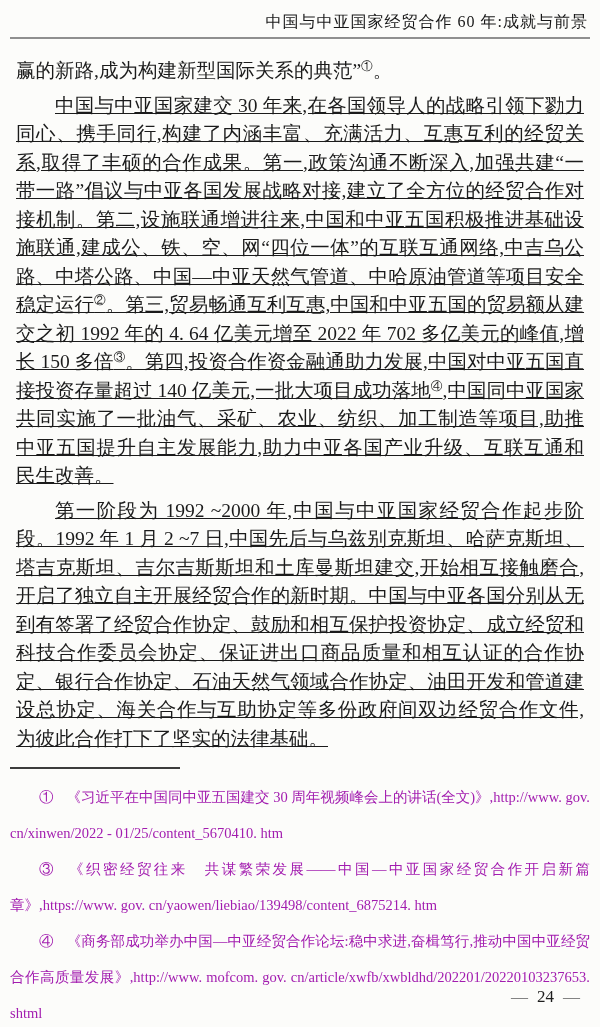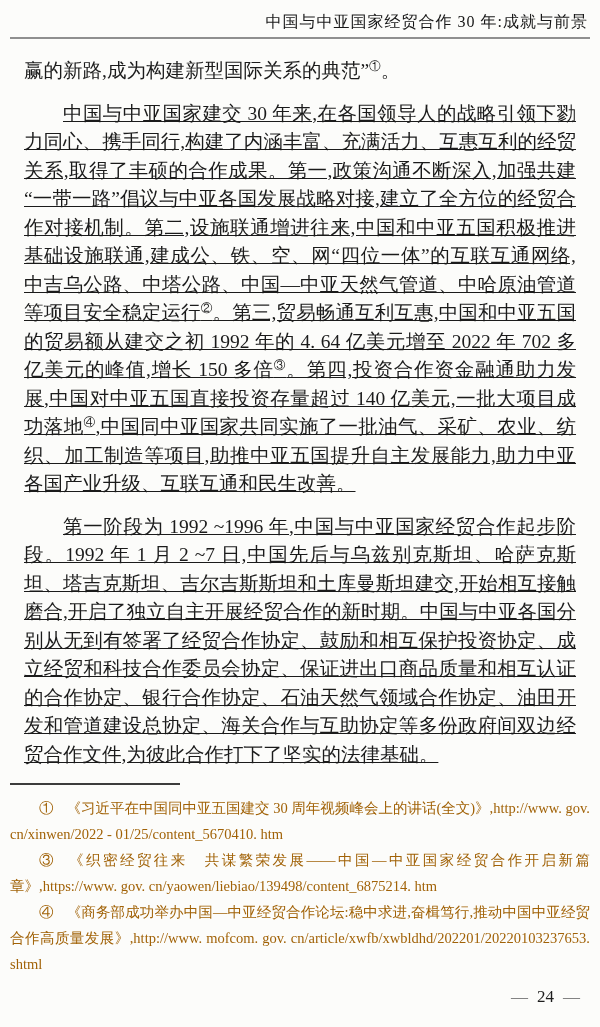--- a/index.html
+++ b/index.html
@@ -25,21 +25,21 @@
     color: #161616;
     letter-spacing: 1px;
     padding-right: 2px;
     padding-bottom: 5px;
     border-bottom: 2px solid #8f8f8f;
   }
   .body-text {
     margin-top: 18px;
   }
   .body-text p {
-    margin: 14px;
+    margin: 6px;
     font-size: 19.5px;
     line-height: 28.5px;
     text-align: justify;
     text-justify: inter-character;
     color: #1b1b1b;
   }
   .body-text p.indent {
     text-indent: 2em;
     text-decoration: underline;
   }
@@ -50,25 +50,25 @@
   }
   .footnote-separator {
     width: 170px;
     height: 0;
     border-top: 2px solid #3c3c3c;
     margin: 14px 0 10px 0;
   }
   .footnotes p {
     margin: 0;
     font-size: 14.5px;
-    line-height: 26px;
+    line-height: 36px;
     text-align: justify;
     text-justify: inter-character;
     text-indent: 2em;
-    color: #a16207;
+    color: #a21caf;
     overflow-wrap: anywhere;
   }
   .footnotes .fn-marker {
     margin-right: 0.9em;
   }
   .page-number {
     position: absolute;
     right: 20px;
     bottom: 20px;
     display: flex;
@@ -79,26 +79,26 @@
   }
   .page-number .dash {
     color: #6f6f6f;
   }
 </style>
 </head>
 <body>
 
 <div class="page">
 
-  <div class="running-header">中国与中亚国家经贸合作 30 年:成就与前景</div>
+  <div class="running-header">中国与中亚国家经贸合作 60 年:成就与前景</div>
 
   <div class="body-text">
     <p>赢的新路,成为构建新型国际关系的典范”<sup>①</sup>。</p>
     <p class="indent">中国与中亚国家建交 30 年来,在各国领导人的战略引领下勠力同心、携手同行,构建了内涵丰富、充满活力、互惠互利的经贸关系,取得了丰硕的合作成果。第一,政策沟通不断深入,加强共建“一带一路”倡议与中亚各国发展战略对接,建立了全方位的经贸合作对接机制。第二,设施联通增进往来,中国和中亚五国积极推进基础设施联通,建成公、铁、空、网“四位一体”的互联互通网络,中吉乌公路、中塔公路、中国—中亚天然气管道、中哈原油管道等项目安全稳定运行<sup>②</sup>。第三,贸易畅通互利互惠,中国和中亚五国的贸易额从建交之初 1992 年的 4. 64 亿美元增至 2022 年 702 多亿美元的峰值,增长 150 多倍<sup>③</sup>。第四,投资合作资金融通助力发展,中国对中亚五国直接投资存量超过 140 亿美元,一批大项目成功落地<sup>④</sup>,中国同中亚国家共同实施了一批油气、采矿、农业、纺织、加工制造等项目,助推中亚五国提升自主发展能力,助力中亚各国产业升级、互联互通和民生改善。</p>
-    <p class="indent">第一阶段为 1992 ~1996 年,中国与中亚国家经贸合作起步阶段。1992 年 1 月 2 ~7 日,中国先后与乌兹别克斯坦、哈萨克斯坦、塔吉克斯坦、吉尔吉斯斯坦和土库曼斯坦建交,开始相互接触磨合,开启了独立自主开展经贸合作的新时期。中国与中亚各国分别从无到有签署了经贸合作协定、鼓励和相互保护投资协定、成立经贸和科技合作委员会协定、保证进出口商品质量和相互认证的合作协定、银行合作协定、石油天然气领域合作协定、油田开发和管道建设总协定、海关合作与互助协定等多份政府间双边经贸合作文件,为彼此合作打下了坚实的法律基础。</p>
+    <p class="indent">第一阶段为 1992 ~2000 年,中国与中亚国家经贸合作起步阶段。1992 年 1 月 2 ~7 日,中国先后与乌兹别克斯坦、哈萨克斯坦、塔吉克斯坦、吉尔吉斯斯坦和土库曼斯坦建交,开始相互接触磨合,开启了独立自主开展经贸合作的新时期。中国与中亚各国分别从无到有签署了经贸合作协定、鼓励和相互保护投资协定、成立经贸和科技合作委员会协定、保证进出口商品质量和相互认证的合作协定、银行合作协定、石油天然气领域合作协定、油田开发和管道建设总协定、海关合作与互助协定等多份政府间双边经贸合作文件,为彼此合作打下了坚实的法律基础。</p>
   </div>
 
   <div class="footnote-separator"></div>
 
   <div class="footnotes">
     <p>
       <span class="fn-marker">①</span><span>《习近平在中国同中亚五国建交 30 周年视频峰会上的讲话(全文)》,http://www. gov. cn/xinwen/2022 - 01/25/content_5670410. htm</span>
     </p>
     <p>
       <span class="fn-marker">③</span><span>《织密经贸往来　共谋繁荣发展——中国—中亚国家经贸合作开启新篇章》,https://www. gov. cn/yaowen/liebiao/139498/content_6875214. htm</span>

